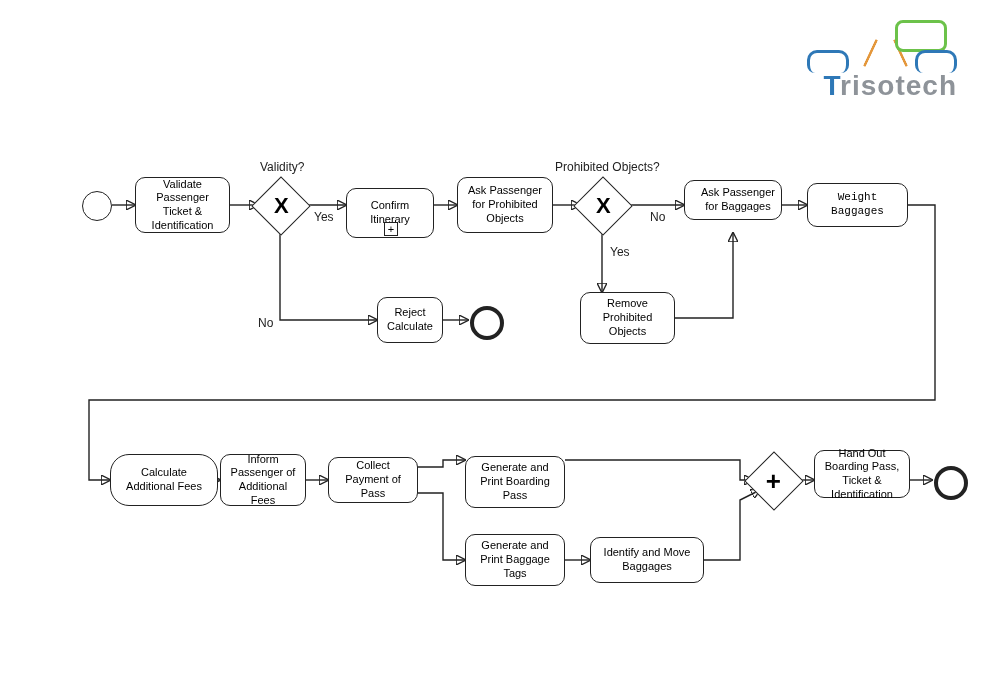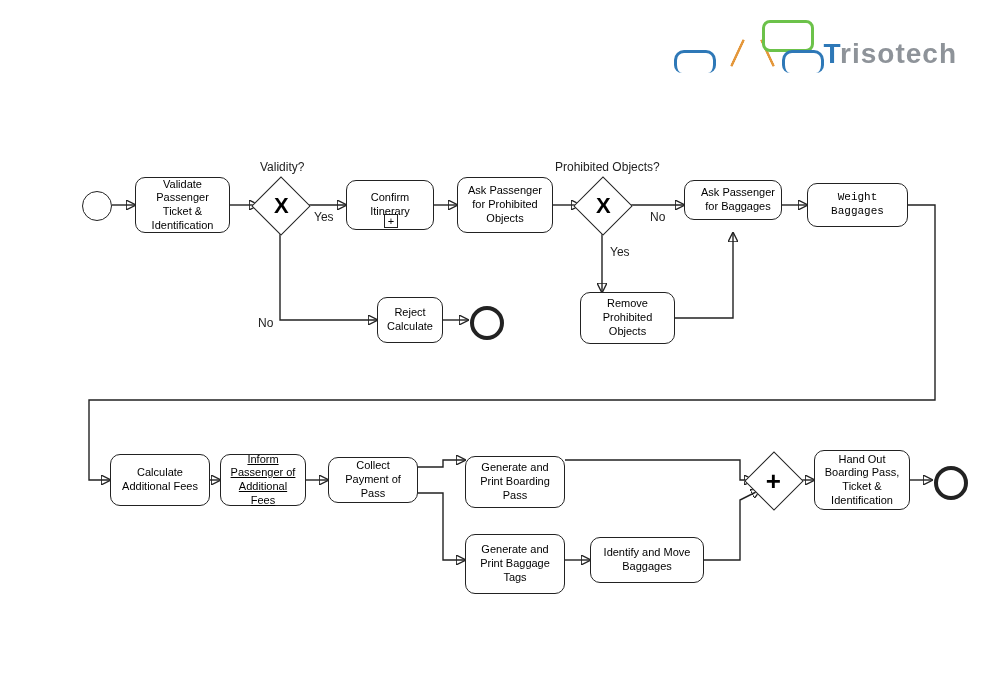--- a/index.html
+++ b/index.html
@@ -16,21 +16,21 @@
   .gateway .mark { transform: rotate(-45deg); font-weight: bold; font-size: 22px; font-family: Arial, sans-serif; }
   .event-start { position: absolute; width: 28px; height: 28px; border: 1.5px solid #222; border-radius: 50%; background: #fff; }
   .event-end   { position: absolute; width: 26px; height: 26px; border: 4px solid #222; border-radius: 50%; background: #fff; }
   .label { position: absolute; font-size: 12px; color: #222; background: transparent; }
   .subproc-marker {
     position: absolute; width: 12px; height: 12px; border: 1.2px solid #222; display: flex;
     align-items: center; justify-content: center; font-size: 11px; line-height: 1; background: #fff;
   }
   svg.flows { position: absolute; left: 0; top: 0; width: 987px; height: 677px; pointer-events: none; }
   svg.flows path, svg.flows line { stroke: #222; stroke-width: 1.4; fill: none; }
-  .logo { position: absolute; right: 30px; top: 20px; display: flex; align-items: flex-end; }
+  .logo { position: absolute; right: 30px; top: 20px; display: flex; align-items: flex-end; flex-direction: column; }
   .logo-shapes { position: relative; width: 150px; height: 50px; }
   .lr { position: absolute; border: 3px solid; border-radius: 8px; background: #fff; }
   .lr.green { width: 46px; height: 26px; border-color: #6cc24a; right: 10px; top: 0; }
   .lr.blue1 { width: 36px; height: 20px; border-color: #2e78b7; left: 0; top: 30px; border-bottom: none; border-top-left-radius: 10px; border-top-right-radius: 10px; }
   .lr.blue2 { width: 36px; height: 20px; border-color: #2e78b7; right: 0; top: 30px; border-bottom: none; border-top-left-radius: 10px; border-top-right-radius: 10px; }
   .lr.orline { position: absolute; border: none; border-left: 3px solid #e4973b; height: 30px; transform: rotate(25deg); left: 62px; top: 18px; }
   .lr.orline2 { position: absolute; border: none; border-left: 3px solid #e4973b; height: 30px; transform: rotate(-25deg); left: 92px; top: 18px; }
   .logo-text { font-size: 28px; font-weight: 700; letter-spacing: 1px; }
   .logo-text .t1 { color: #2e78b7; }
   .logo-text .t2 { color: #8e9399; }
@@ -113,21 +113,21 @@
   <div class="gateway" style="left:582px; top:185px;">
     <span class="mark">X</span>
   </div>
   <div class="gateway" style="left:753px; top:460px;">
     <span class="mark" style="font-size:26px;">+</span>
   </div>
 
   <div class="task" style="left:135px; top:177px; width:95px; height:56px;">
     <span>Validate Passenger Ticket &amp; Identification</span>
   </div>
-  <div class="task" style="left:346px; top:180px; width:88px; height:50px;">
+  <div class="task" style="left:346px; top:188px; width:88px; height:50px;">
     <span>Confirm Itinerary</span>
     <div class="subproc-marker" style="left:37px; bottom:1px;">
       <span>+</span>
     </div>
   </div>
   <div class="task" style="left:457px; top:177px; width:96px; height:56px;">
     <span>Ask Passenger for Prohibited Objects</span>
   </div>
   <div class="task" style="left:684px; top:180px; width:98px; height:40px;padding-left:16px;">
     <span>Ask Passenger for Baggages</span>
@@ -136,39 +136,39 @@
     <span>Weight Baggages</span>
   </div>
 
   <div class="task" style="left:377px; top:297px; width:66px; height:46px;">
     <span>Reject Calculate</span>
   </div>
   <div class="task" style="left:580px; top:292px; width:95px; height:52px;">
     <span>Remove Prohibited Objects</span>
   </div>
 
-  <div class="task" style="left:110px; top:454px; width:100px; height:52px;">
+  <div class="task" style="left:110px; top:454px; width:108px; height:52px;border-radius:19px;">
     <span>Calculate Additional Fees</span>
   </div>
-  <div class="task" style="left:220px; top:454px; width:86px; height:52px;text-decoration:underline;">
+  <div class="task" style="left:220px; top:454px; width:86px; height:52px;">
     <span>Inform Passenger of Additional Fees</span>
   </div>
   <div class="task" style="left:328px; top:457px; width:90px; height:46px;">
     <span>Collect Payment of Pass</span>
   </div>
   <div class="task" style="left:465px; top:434px; width:100px; height:52px;margin-top:22px;">
     <span>Generate and Print Boarding Pass</span>
   </div>
-  <div class="task" style="left:465px; top:534px; width:100px; height:60px;">
+  <div class="task" style="left:465px; top:534px; width:100px; height:52px;">
     <span>Generate and Print Baggage Tags</span>
   </div>
   <div class="task" style="left:590px; top:537px; width:114px; height:46px;">
     <span>Identify and Move Baggages</span>
   </div>
-  <div class="task" style="left:814px; top:450px; width:96px; height:60px;">
+  <div class="task" style="left:814px; top:450px; width:96px; height:48px;">
     <span>Hand Out Boarding Pass, Ticket &amp; Identification</span>
   </div>
 
   <div class="label" style="left:260px; top:160px;">Validity?</div>
   <div class="label" style="left:314px; top:210px;">Yes</div>
   <div class="label" style="left:258px; top:316px;">No</div>
   <div class="label" style="left:555px; top:160px;">Prohibited Objects?</div>
   <div class="label" style="left:650px; top:210px;">No</div>
   <div class="label" style="left:610px; top:245px;">Yes</div>
 

